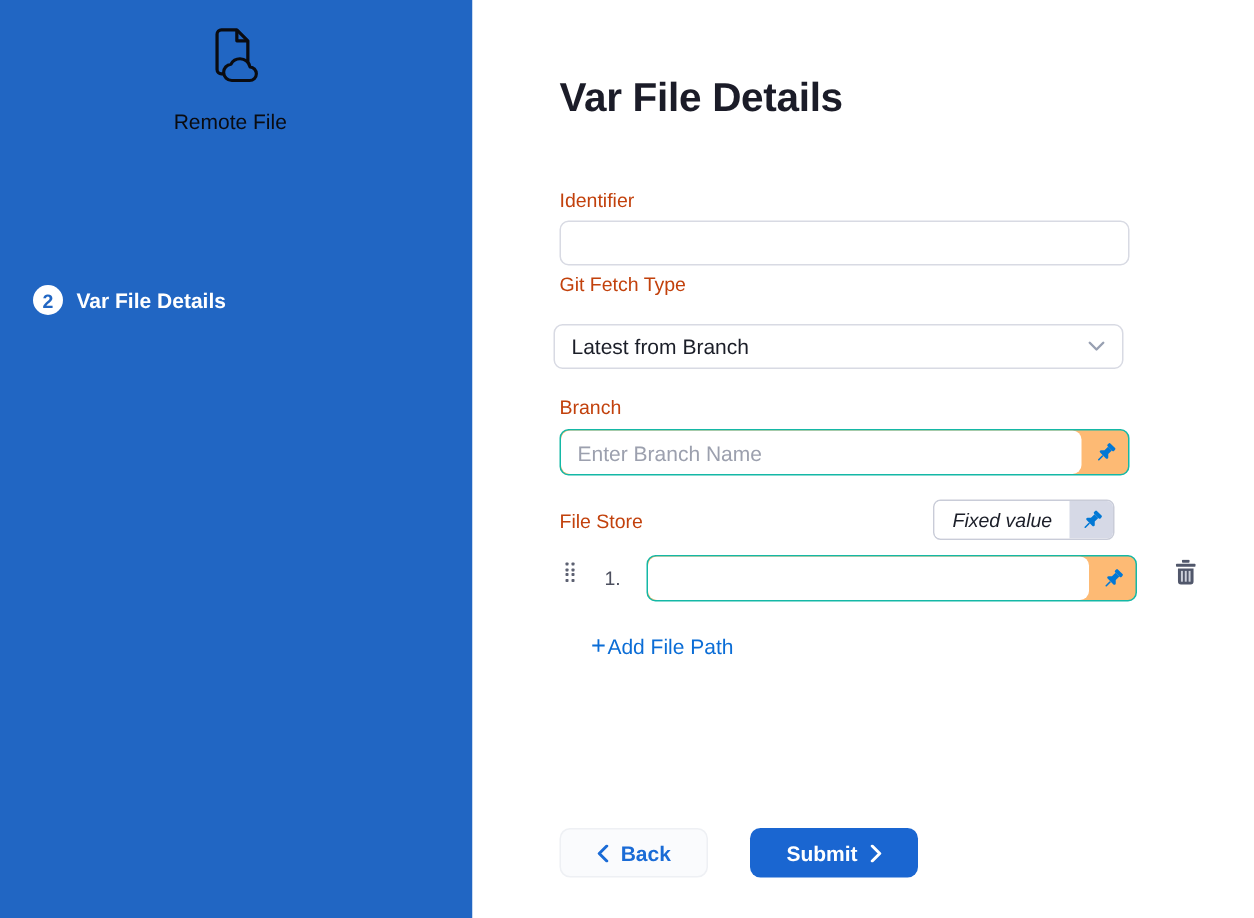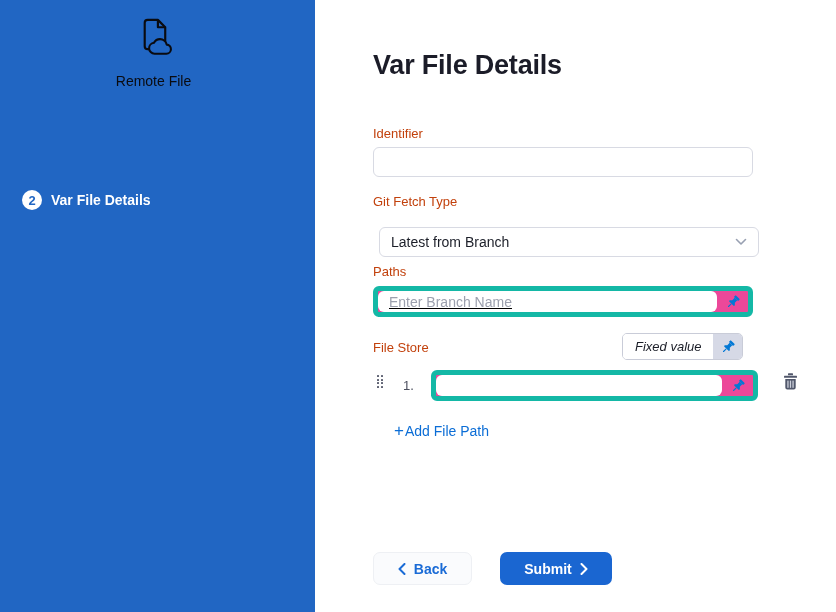--- a/index.html
+++ b/index.html
@@ -21,39 +21,39 @@
   .step-label { margin-left:9px; font-size:14px; color:#ffffff; }
   .step-1 .step-label { font-weight:500; }
   .step-2 .step-label { font-weight:700; }
 
   
   .main { position:absolute; left:315px; top:0; width:521px; height:612px; background:#fff; }
   .title { position:absolute; left:58px; top:50px; font-size:27px; font-weight:600;
            color:#1b1c28; letter-spacing:-0.2px; }
   .f-label { position:absolute; left:58px; font-size:13px; color:#c2410c; }
   .lbl-identifier { top:126px; }
-  .lbl-gitfetch   { top:194px; }
+  .lbl-gitfetch   { top:182px; }
   .lbl-branch     { top:264px; }
   .lbl-filepaths  { top:340px; }
 
   .text-input { position:absolute; left:58px; width:380px; height:30px;
                 border:1px solid #d8dae3; border-radius:6px; background:#fff;
                 font-family:"Liberation Sans", sans-serif; font-size:14px; color:#1b1e28;
                 padding:0 11px; outline:none; }
   .text-input::placeholder { color:#9ca0ae; }
   .inp-identifier { top:147px; }
 
-  .select { position:absolute; left:64px; top:216px; width:380px; height:30px;
+  .select { position:absolute; left:54px; top:216px; width:380px; height:30px;
             border:1px solid #d8dae3; border-radius:6px; background:#fff;
             display:flex; align-items:center; justify-content:space-between;
-            padding:0 11px; cursor:pointer;margin-top:11px; }
+            padding:0 11px; cursor:pointer; }
   .select-value { font-size:14px; font-weight:500; color:#1b1e28; }
 
-  .input-group { position:absolute; height:31px; background:#ec4899;
-                 border:5px solid #14b8a6; border-radius:6px; display:flex; overflow:hidden;text-decoration:underline; }
+  .input-group { position:absolute; height:31px; background:#fdba74;
+                 border:1px solid #14b8a6; border-radius:6px; display:flex; overflow:hidden; }
   .grp-branch { left:58px; top:286px; width:380px; }
   .grp-path   { left:116px; top:370px; width:327px; }
   .input-group input { flex:1 1 auto; height:100%; border:none; outline:none;
                  background:#fff; border-radius:6px; padding:0 11px;
                  font-family:"Liberation Sans", sans-serif; font-size:14px; color:#1b1e28; }
   .input-group input::placeholder { color:#9ca0ae; }
   .pin-addon { flex:0 0 31px; display:flex; align-items:center; justify-content:center;
                cursor:pointer; }
 
   .multitype { position:absolute; left:307px; top:333px; height:27px;
@@ -115,21 +115,21 @@
     <input class="text-input inp-identifier" type="text" value="" style="">
 
     <label class="f-label lbl-gitfetch">Git Fetch Type</label>
     <div class="select">
       <span class="select-value">Latest from Branch</span>
       <svg width="12" height="8" viewBox="0 0 12 8">
         <path d="M1.5 1.5 L6 6 L10.5 1.5" fill="none" stroke="#98a0b2" stroke-width="1.6" stroke-linecap="round" stroke-linejoin="round"></path>
       </svg>
     </div>
 
-    <label class="f-label lbl-branch">Paths</label>
+    <label class="f-label lbl-branch">Branch</label>
     <div class="input-group grp-branch">
       <input type="text" placeholder="Enter Branch Name" style="">
       <span class="pin-addon">
         <svg width="16" height="16" viewBox="0 0 16 16">
           <g transform="rotate(45 8 8)" fill="#0278d5">
             <rect x="5" y="1.2" width="6" height="2.6" rx="0.8"></rect>
             <path d="M6.2 3.8 h3.6 v3.4 l1.6 1.6 a0.9 0.9 0 0 1 -0.64 1.54 H5.26 a0.9 0.9 0 0 1 -0.64 -1.54 l1.6 -1.6 Z"></path>
             <rect x="7.45" y="10.3" width="1.1" height="4.6" rx="0.55"></rect>
           </g>
         </svg>

